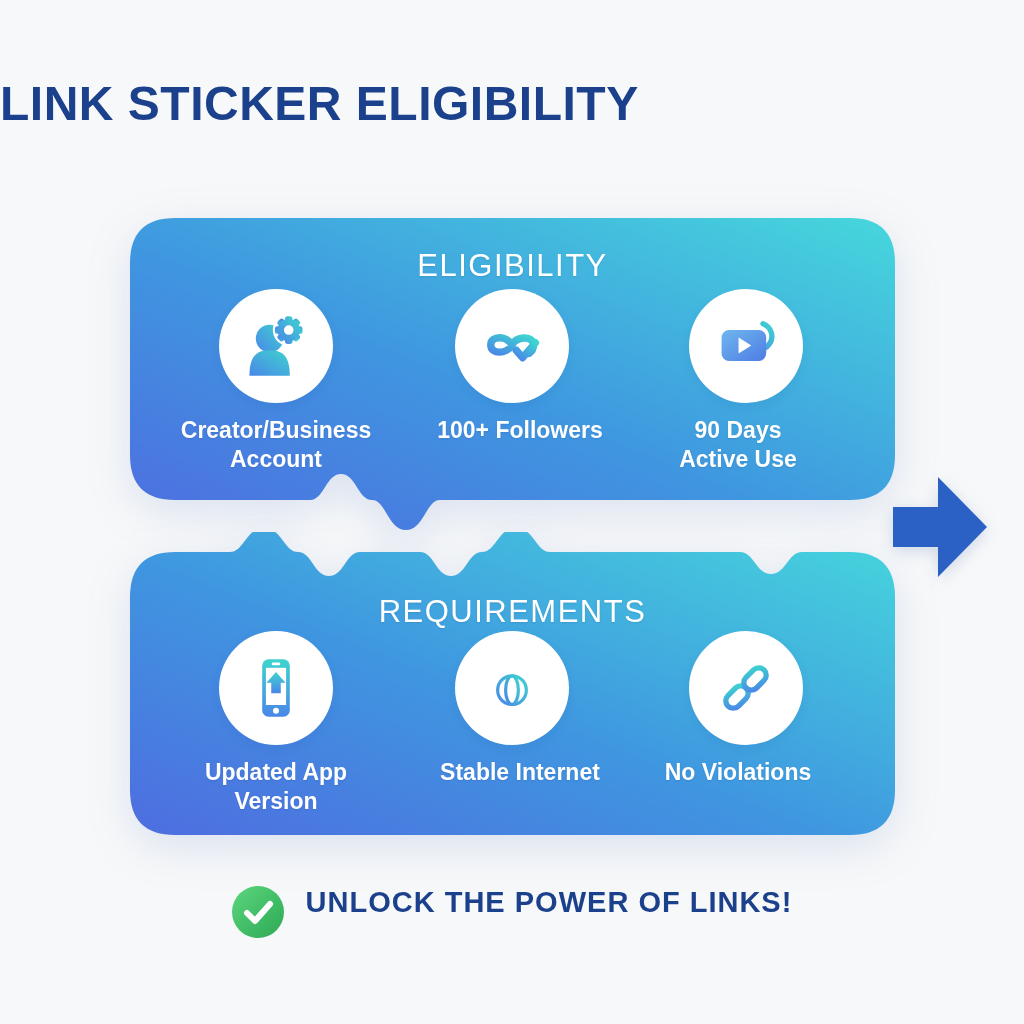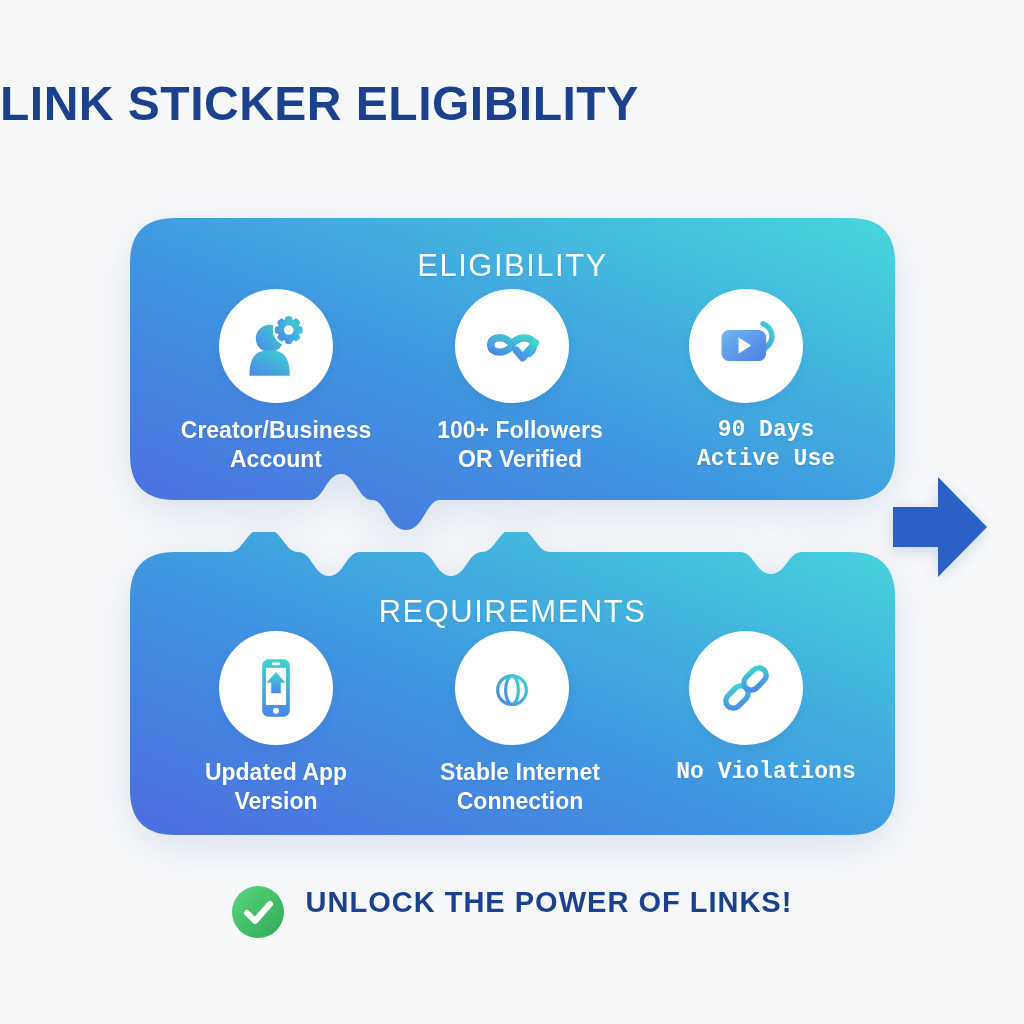--- a/index.html
+++ b/index.html
@@ -40,21 +40,21 @@
   .card-2 .icon-circle{top:99px;}
   .pos-a{left:89px;} .pos-b{left:325px;} .pos-c{left:559px;}
 
   .caption{
     position:absolute;width:244px;text-align:center;
     color:#fff;font-size:23px;font-weight:bold;line-height:1.28;
     text-shadow:0 1px 2px rgba(0,40,90,.12);
   }
   .card-1 .caption{top:198px;}
   .card-2 .caption{top:226px;}
-  .cap-a{left:24px;} .cap-b{left:268px;} .cap-c{left:514px;font-family:Liberation Mono, monospace;}
+  .cap-a{left:24px;} .cap-b{left:268px;} .cap-c{left:486px;}
 
   
   .flow-arrow{position:absolute;left:893px;top:477px;filter:drop-shadow(0 4px 8px rgba(30,70,150,.18));}
 
   
   .footer{
     position:absolute;top:886px;left:0;width:1024px;height:56px;
     display:flex;align-items:flex-start;justify-content:center;gap:22px;
   }
   .footer-text{
@@ -139,21 +139,20 @@
         <path d="M25 24 L37 31.5 L25 39 Z" fill="#ffffff"></path>
       </svg>
     </div>
 
     <div class="caption cap-a">
       <div>Creator/Business</div>
       <div>Account</div>
     </div>
     <div class="caption cap-b">
       <div>100+ Followers</div>
-      <div>OR Verified</div>
     </div>
     <div class="caption cap-c">
       <div>90 Days</div>
       <div>Active Use</div>
     </div>
   </div>
 
   <div class="card card-2">
     <svg class="card-svg" width="765" height="303" viewBox="0 0 765 303">
       <path fill="url(#cardGrad)" d="
@@ -213,21 +212,20 @@
         </g>
       </svg>
     </div>
 
     <div class="caption cap-a">
       <div>Updated App</div>
       <div>Version</div>
     </div>
     <div class="caption cap-b">
       <div>Stable Internet</div>
-      <div>Connection</div>
     </div>
     <div class="caption cap-c">
       <div>No Violations</div>
       <div></div>
     </div>
   </div>
 
   <svg class="flow-arrow" width="94" height="100" viewBox="0 0 94 100">
     <polygon points="0,30 45,30 45,0 94,50 45,100 45,70 0,70" fill="#2b60c5"></polygon>
   </svg>

